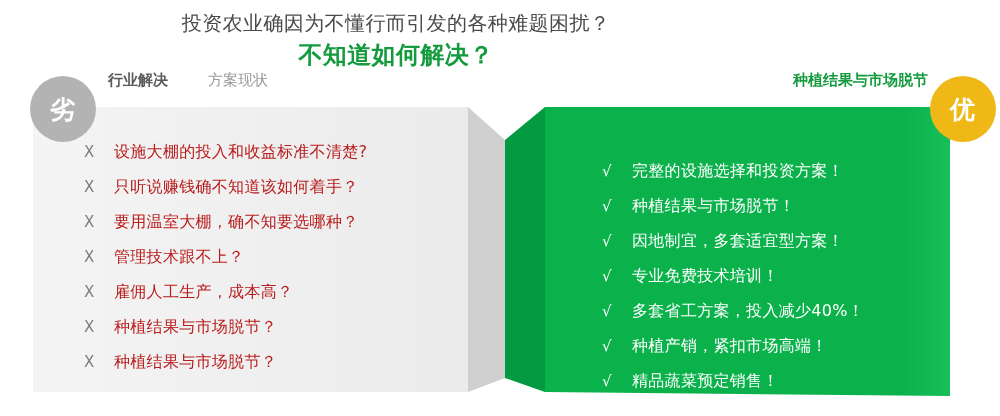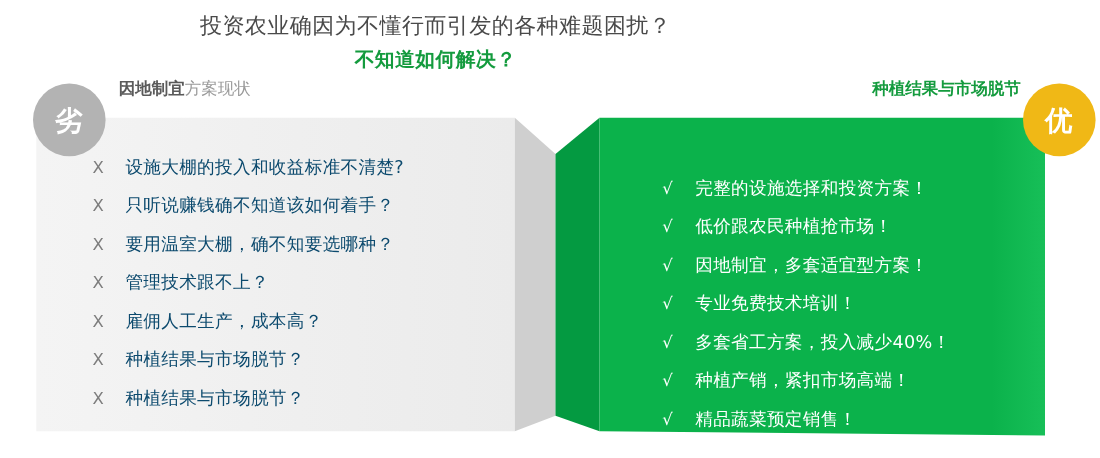--- a/index.html
+++ b/index.html
@@ -20,37 +20,37 @@
   .headline .l1{
     display:block;
     font-size:20px;
     line-height:30px;
     color:#4a4a4a;
     letter-spacing:.4px;
     font-weight:400;
   }
   .headline .l2{
     display:block;
-    font-size:18px;
+    font-size:24px;
     line-height:34px;
     color:#149b3e;
     font-weight:bold;
     letter-spacing:.4px;
   }
 
   
   #panelart{position:absolute;left:0;top:0;width:1000px;height:416px;}
 
   
   .col-head-left{
     position:absolute;left:108px;top:70px;
     font-size:15px;line-height:20px;white-space:nowrap;
   }
   .col-head-left .strong{color:#5a5a5a;font-weight:bold;}
-  .col-head-left .soft{color:#9a9a9a;font-weight:400;}
+  .col-head-left .soft{color:#9a9a9a;font-weight:400;margin-left:40px;}
 
   .col-head-right{
     position:absolute;right:72px;top:70px;
     font-size:15px;line-height:20px;white-space:nowrap;
     color:#149b3e;font-weight:bold;
   }
 
   
   .badge{
     position:absolute;
@@ -78,21 +78,21 @@
     flex:0 0 30px;
     font-size:15px;
   }
   ul.plist li .tx{
     font-size:16px;
     letter-spacing:.3px;
   }
 
   #list-bad{left:84px;top:142px;}
   #list-bad li .mk{color:#7d7d7d;font-size:15px;}
-  #list-bad li .tx{color:#0c4a6e;text-align:right;}
+  #list-bad li .tx{color:#b91c1c;text-align:right;}
 
   #list-good{left:602px;top:142px;}
   #list-good li .mk{color:#ffffff;font-size:15px;}
   #list-good li .tx{color:#ffffff;margin-top:19px;}
 </style>
 </head>
 <body>
 
 <div id="stage">
 
@@ -118,21 +118,21 @@
     <polygon points="33,107 468,107 468,392 33,392" fill="url(#grayGrad)"></polygon>
 
     <polygon points="468,107 505,140 505,378 468,392" fill="#cfcfcf"></polygon>
 
     <polygon points="505,140 545,107 545,392 505,378" fill="#049a41"></polygon>
 
     <polygon points="545,107 950,107 950,396 545,392" fill="url(#grnGrad)"></polygon>
   </svg>
 
   <div class="col-head-left">
-    <span class="strong">因地制宜</span><span class="soft">方案现状</span>
+    <span class="strong">行业解决</span><span class="soft">方案现状</span>
   </div>
 
   <div class="col-head-right">种植结果与市场脱节</div>
 
   <div class="badge badge-bad">劣</div>
   <div class="badge badge-good">优</div>
 
   <ul class="plist" id="list-bad">
       <li>
         <span class="mk">X</span>
@@ -163,21 +163,21 @@
         <span class="tx">种植结果与市场脱节？</span>
       </li>
     </ul>
   <ul class="plist" id="list-good">
       <li>
         <span class="mk">√</span>
         <span class="tx">完整的设施选择和投资方案！</span>
       </li>
       <li>
         <span class="mk">√</span>
-        <span class="tx">低价跟农民种植抢市场！</span>
+        <span class="tx">种植结果与市场脱节！</span>
       </li>
       <li>
         <span class="mk">√</span>
         <span class="tx">因地制宜，多套适宜型方案！</span>
       </li>
       <li>
         <span class="mk">√</span>
         <span class="tx">专业免费技术培训！</span>
       </li>
       <li>

